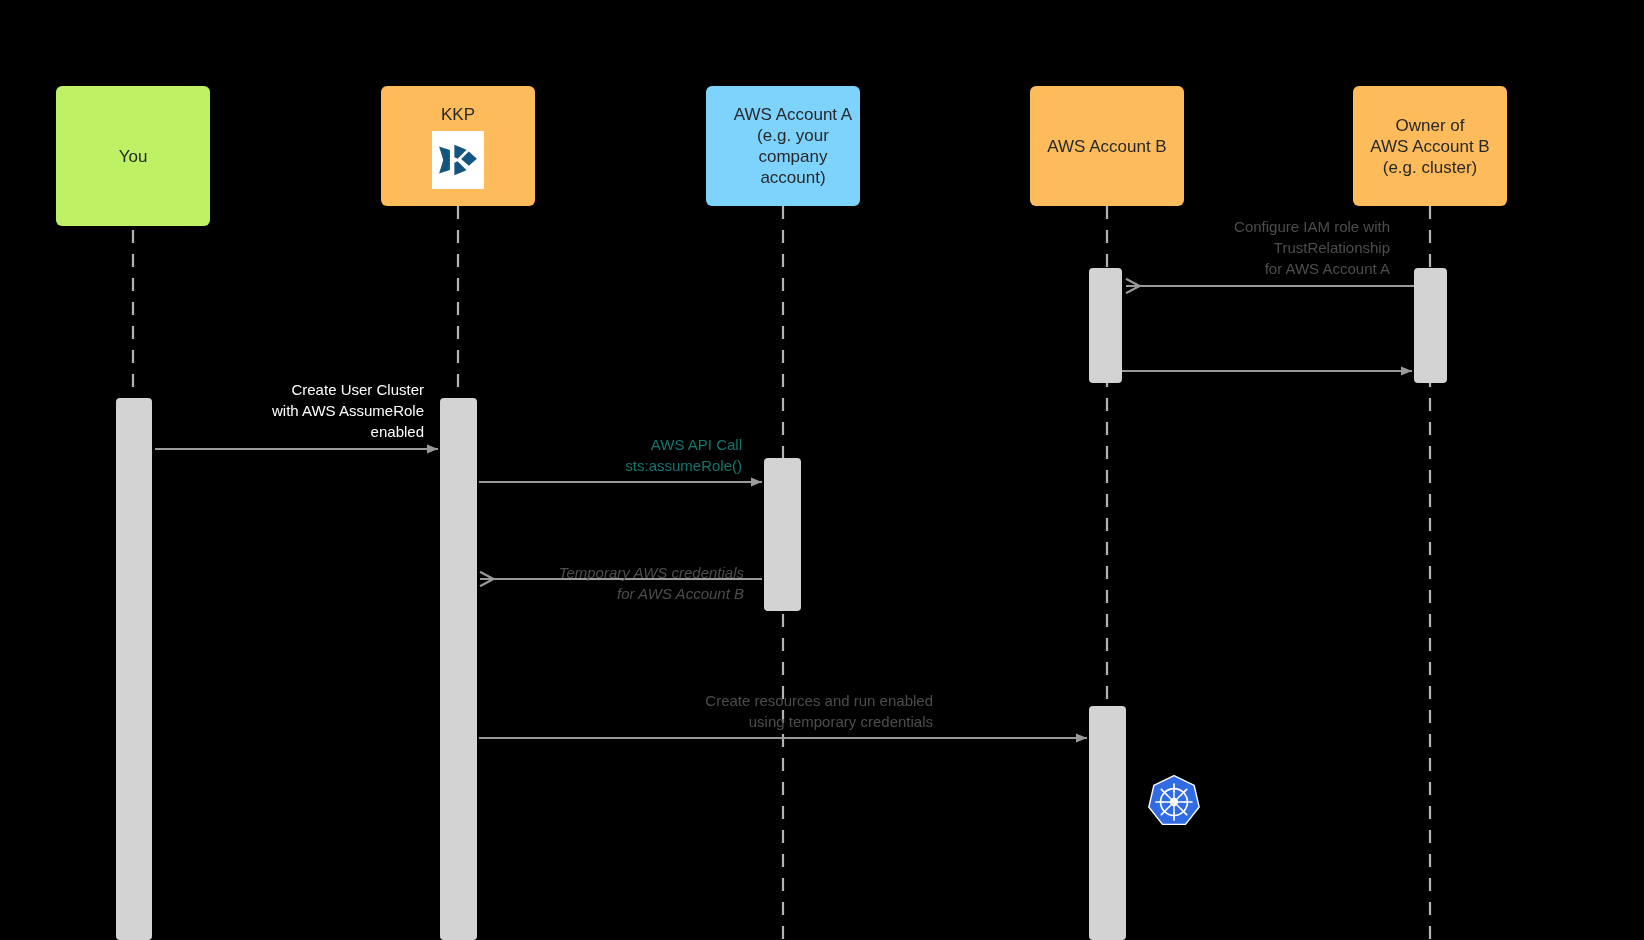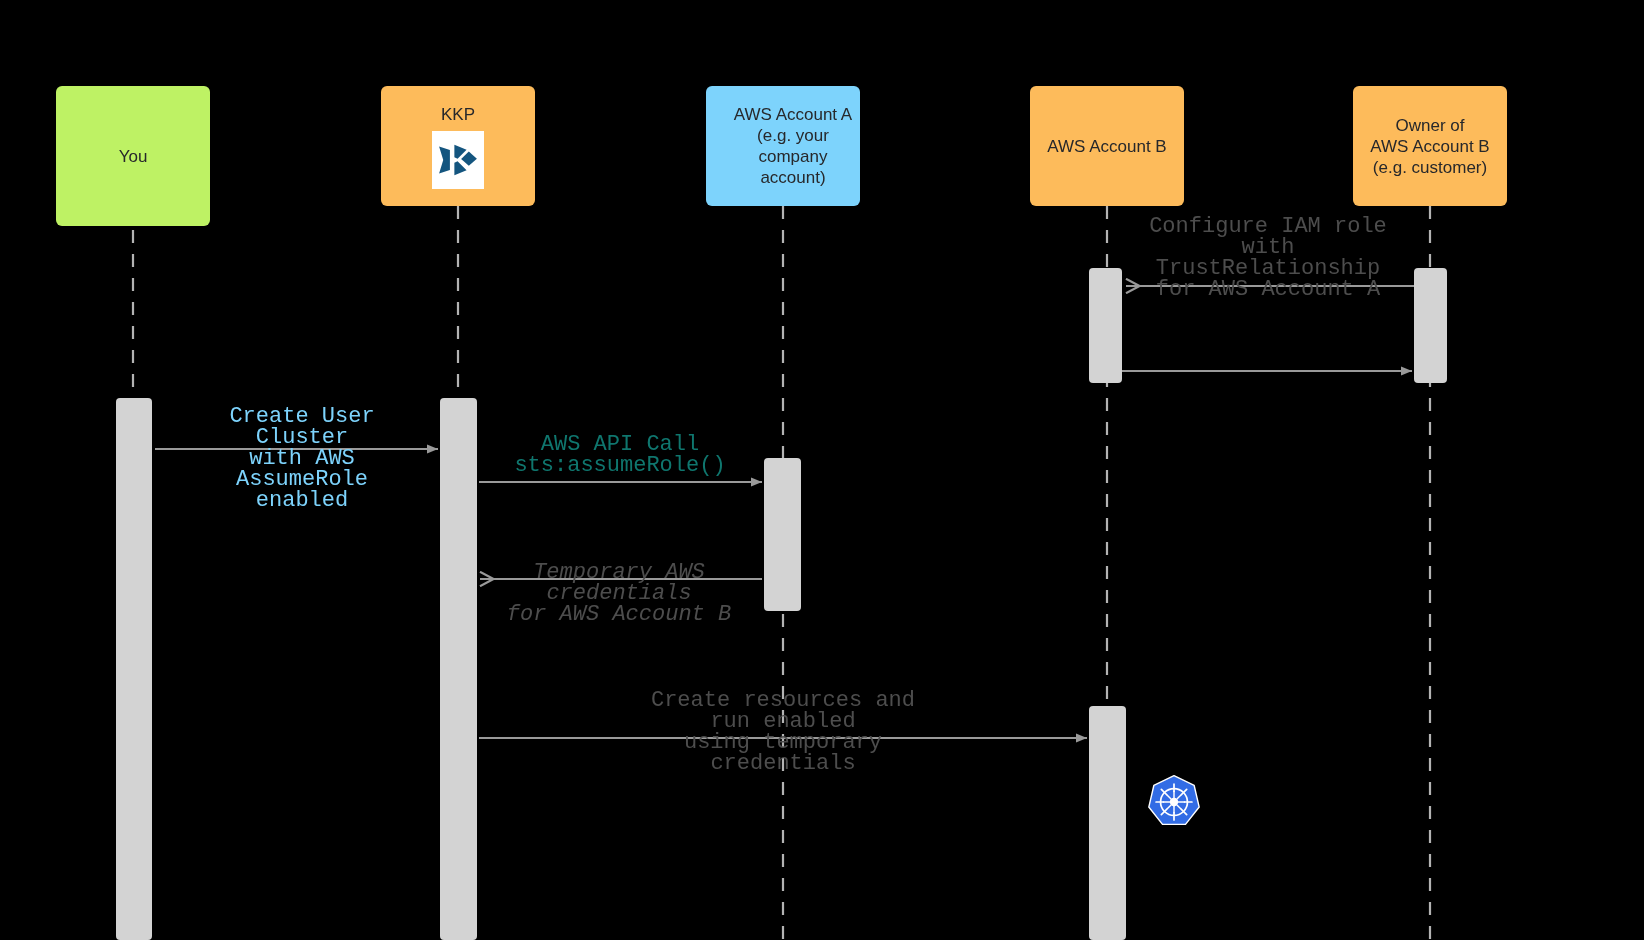--- a/index.html
+++ b/index.html
@@ -59,25 +59,25 @@
     justify-content: center;
   }
   .k8s-logo-wrap {
     position: absolute;
     width: 56px;
     height: 60px;
   }
   .msg-label {
     position: absolute;
     color: #4D4D4D;
-    font-size: 22px;
+    font-size: 15px;
     line-height: 21px;
-    text-align: center;
+    text-align: right;
     white-space: pre-line;
-    font-family: Liberation Mono, monospace;
+    font-family: Liberation Sans, sans-serif;
   }
   .msg-label.italic {
     font-style: italic;
     color: #565656;
     margin-top: 28px;
   }
 </style>
 </head>
 <body>
 
@@ -139,28 +139,28 @@
         <div class="participant-label">AWS Account A
 (e.g. your
 company account)</div>
       </div>
       <div class="participant-box" style="left: 1030px; top: 86px; width: 154px; height: 120px; background: rgb(253, 187, 91); color: rgb(39, 40, 43);">
         <div class="participant-label">AWS Account B</div>
       </div>
       <div class="participant-box" style="left: 1353px; top: 86px; width: 154px; height: 120px; background: rgb(253, 187, 91); color: rgb(39, 40, 43);">
         <div class="participant-label">Owner of
 AWS Account B
-(e.g. customer)</div>
+(e.g. cluster)</div>
       </div>
     </div>
   <div id="labels-layer">
       <div class="msg-label" style="left: 1146px; top: 216px; width: 244px; color: rgb(77, 77, 77);">Configure IAM role with
 TrustRelationship
 for AWS Account A</div>
-      <div class="msg-label" style="left: 180px; top: 379px; width: 244px; color: #7dd3fc; margin-top: 27px;">Create User Cluster
+      <div class="msg-label" style="left: 180px; top: 379px; width: 244px; color: #ffffff;">Create User Cluster
 with AWS AssumeRole
 enabled</div>
       <div class="msg-label" style="left: 498px; top: 434px; width: 244px; color: #0f766e;">AWS API Call
 sts:assumeRole()</div>
       <div class="msg-label italic" style="left: 494px; top: 534px; width: 250px; color: rgb(77, 77, 77);">Temporary AWS credentials
 for AWS Account B</div>
       <div class="msg-label" style="left: 633px; top: 690px; width: 300px; color: rgb(77, 77, 77);">Create resources and run enabled
 using temporary credentials</div>
     </div>
 

